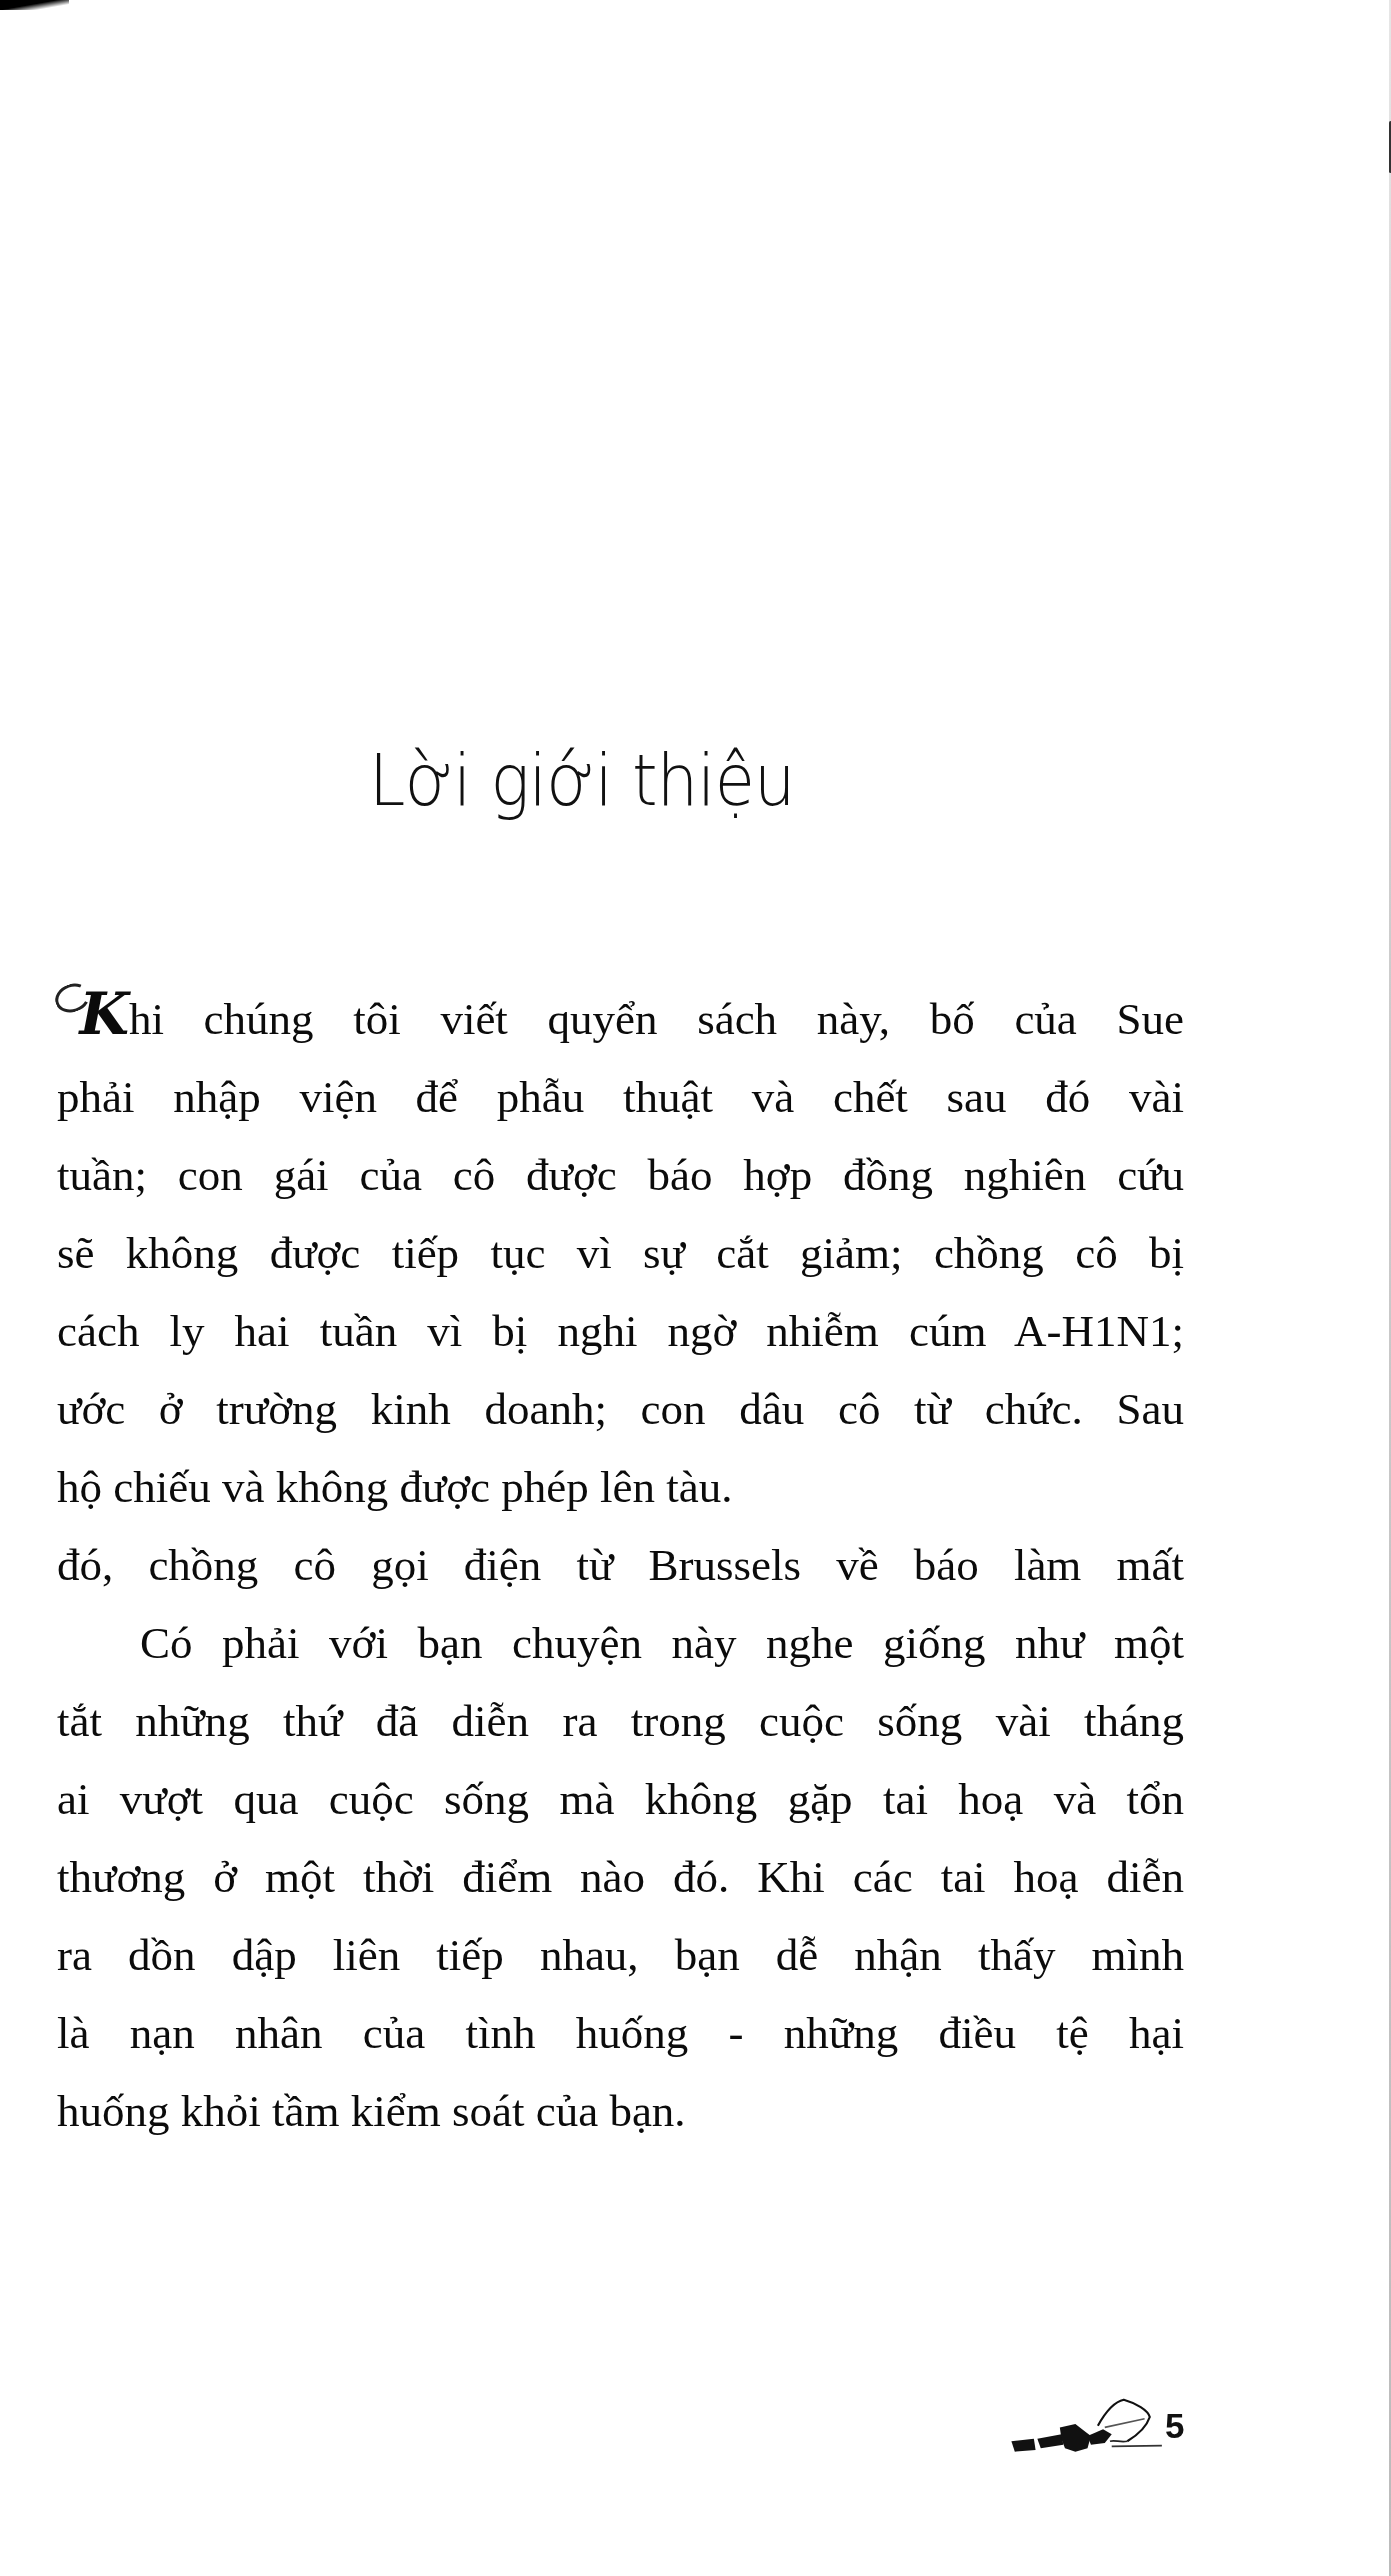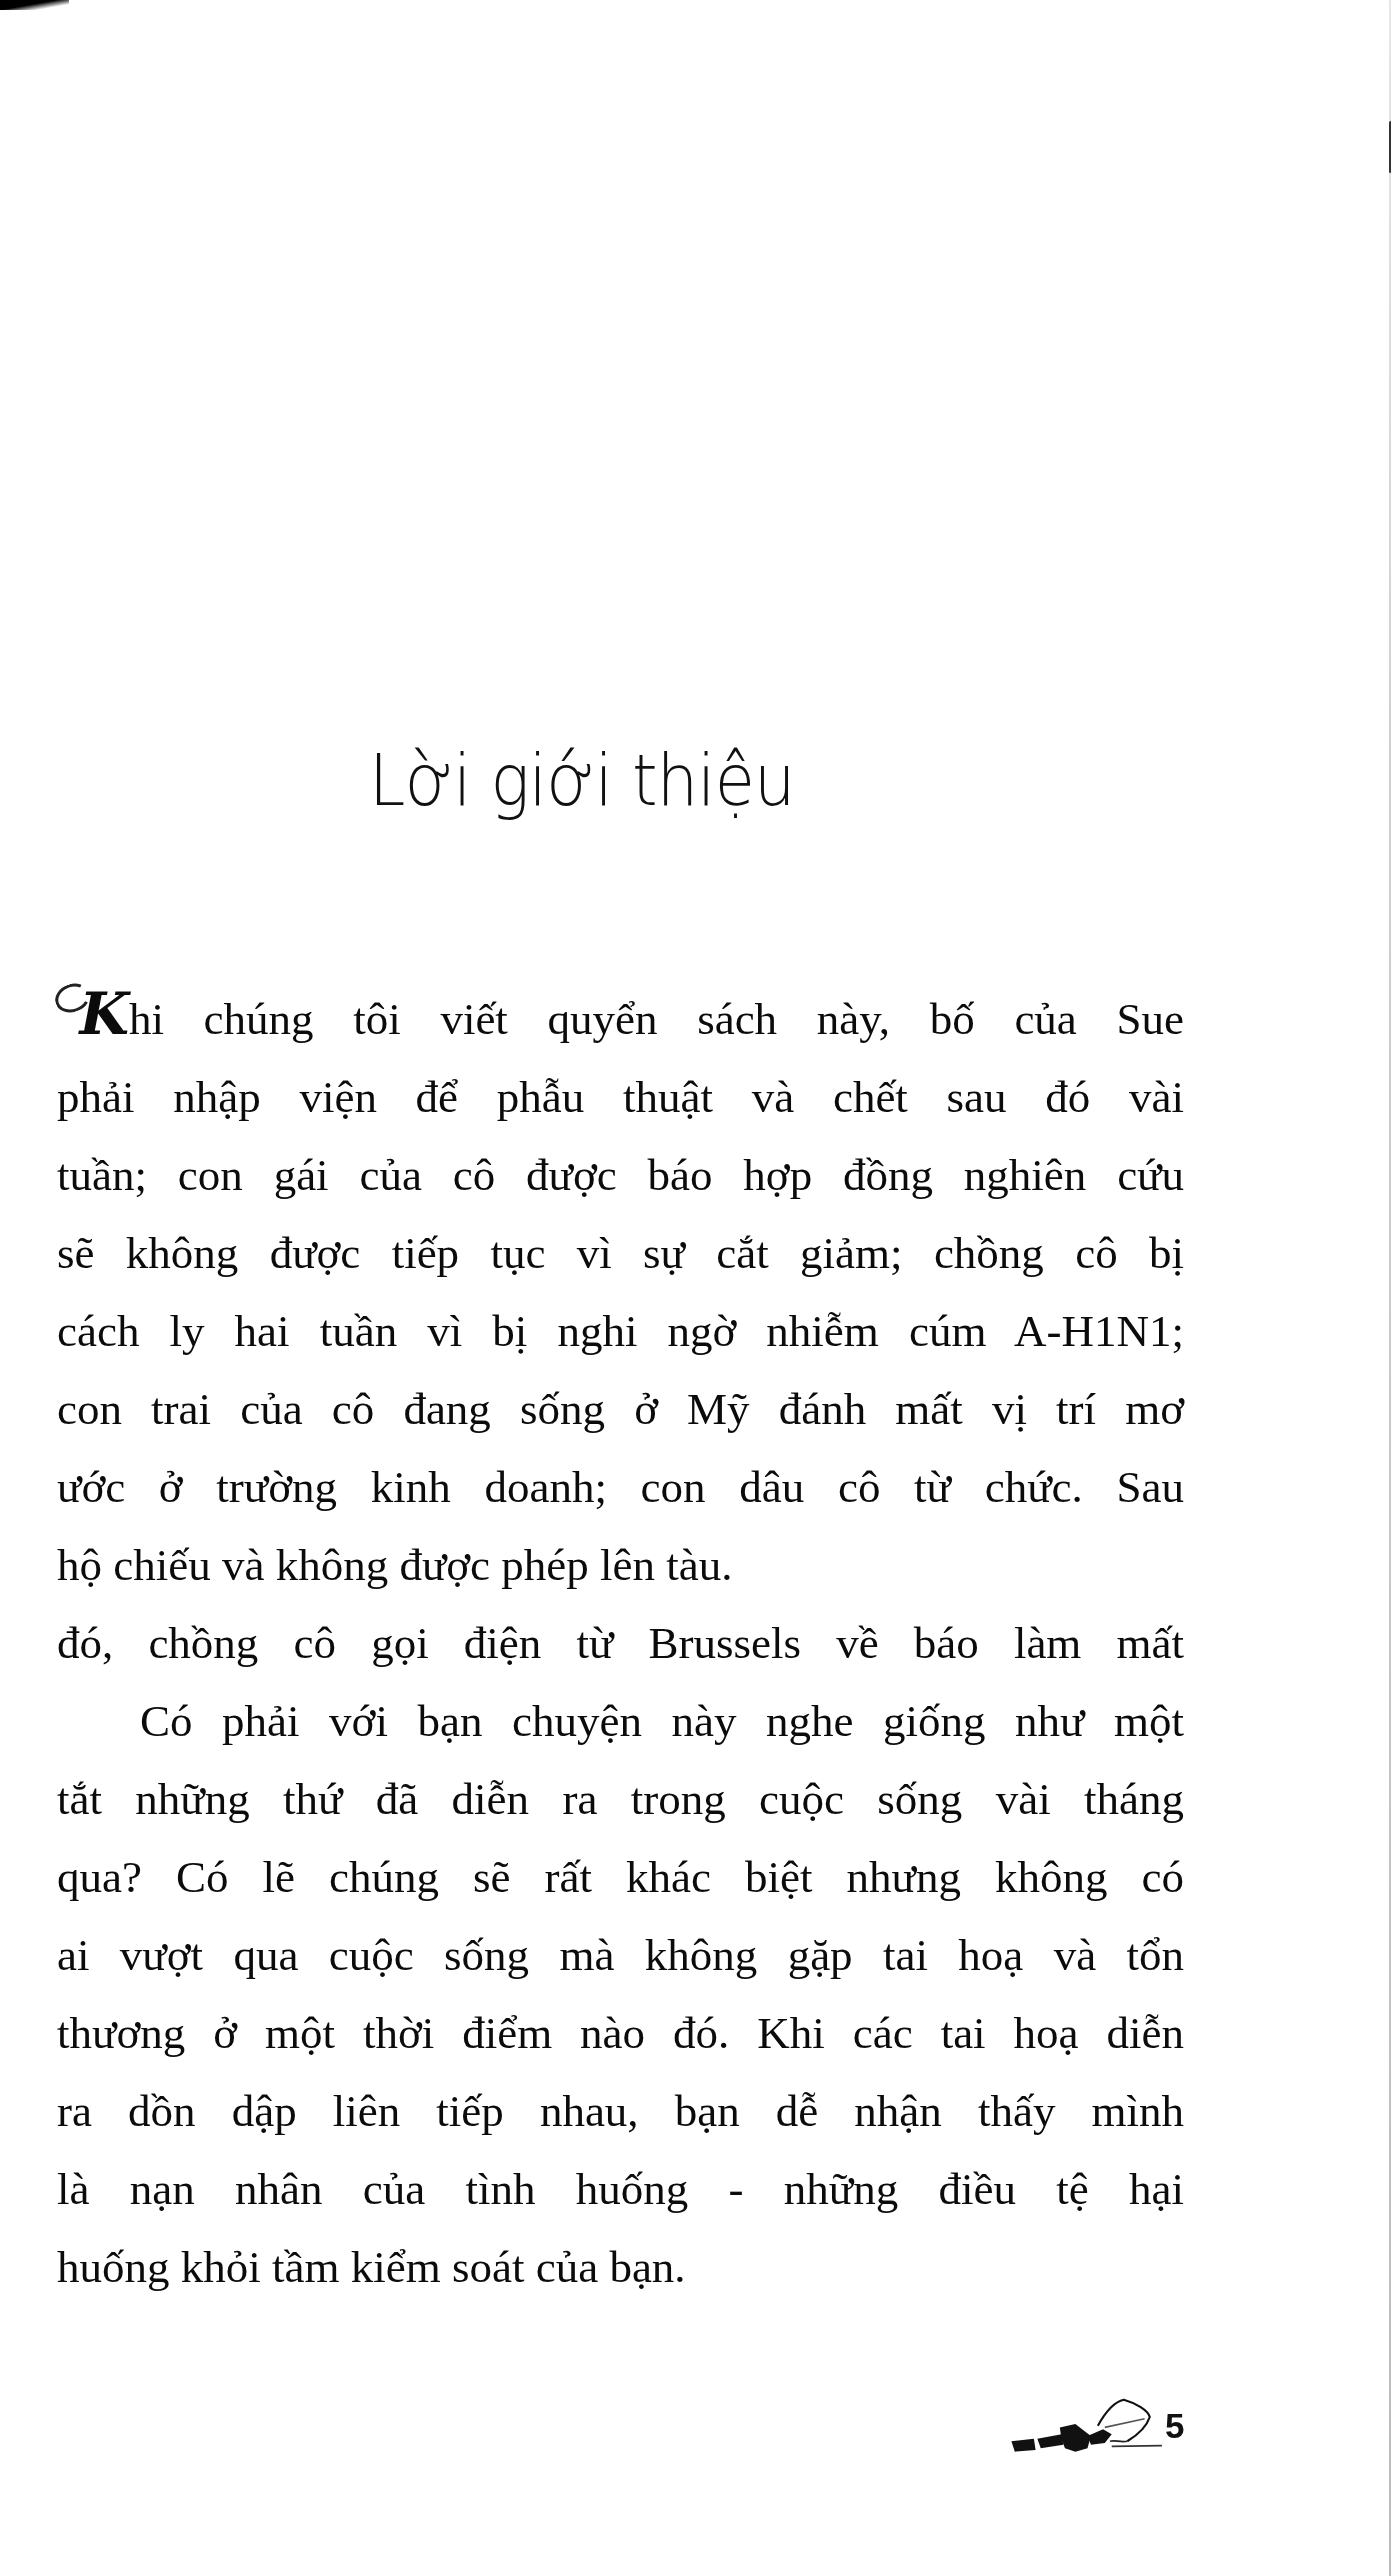--- a/index.html
+++ b/index.html
@@ -134,29 +134,27 @@
 
 <h1 class="chapter-title">Lời giới thiệu</h1>
 
 <div class="body-text">
   <p>
     <span class="line first"><span class="drop-k">K</span><span>hi chúng tôi viết quyển sách này, bố của Sue</span></span>
     <span class="line">phải nhập viện để phẫu thuật và chết sau đó vài</span>
     <span class="line">tuần; con gái của cô được báo hợp đồng nghiên cứu</span>
     <span class="line">sẽ không được tiếp tục vì sự cắt giảm; chồng cô bị</span>
     <span class="line">cách ly hai tuần vì bị nghi ngờ nhiễm cúm A-H1N1;</span>
-    <span class="line">con trai của cô đang sống ở Mỹ đánh mất vị trí mơ</span>
     <span class="line">ước ở trường kinh doanh; con dâu cô từ chức. Sau</span>
     <span class="line last">hộ chiếu và không được phép lên tàu.</span>
     <span class="line">đó, chồng cô gọi điện từ Brussels về báo làm mất</span>
   </p>
   <p class="indent">
     <span class="line first">Có phải với bạn chuyện này nghe giống như một</span>
     <span class="line">tắt những thứ đã diễn ra trong cuộc sống vài tháng</span>
-    <span class="line">qua? Có lẽ chúng sẽ rất khác biệt nhưng không có</span>
     <span class="line">ai vượt qua cuộc sống mà không gặp tai hoạ và tổn</span>
     <span class="line">thương ở một thời điểm nào đó. Khi các tai hoạ diễn</span>
     <span class="line">ra dồn dập liên tiếp nhau, bạn dễ nhận thấy mình</span>
     <span class="line">là nạn nhân của tình huống - những điều tệ hại</span>
     <span class="line last">huống khỏi tầm kiểm soát của bạn.</span>
   </p>
 </div>
 
 <div class="footer">
   <span>

